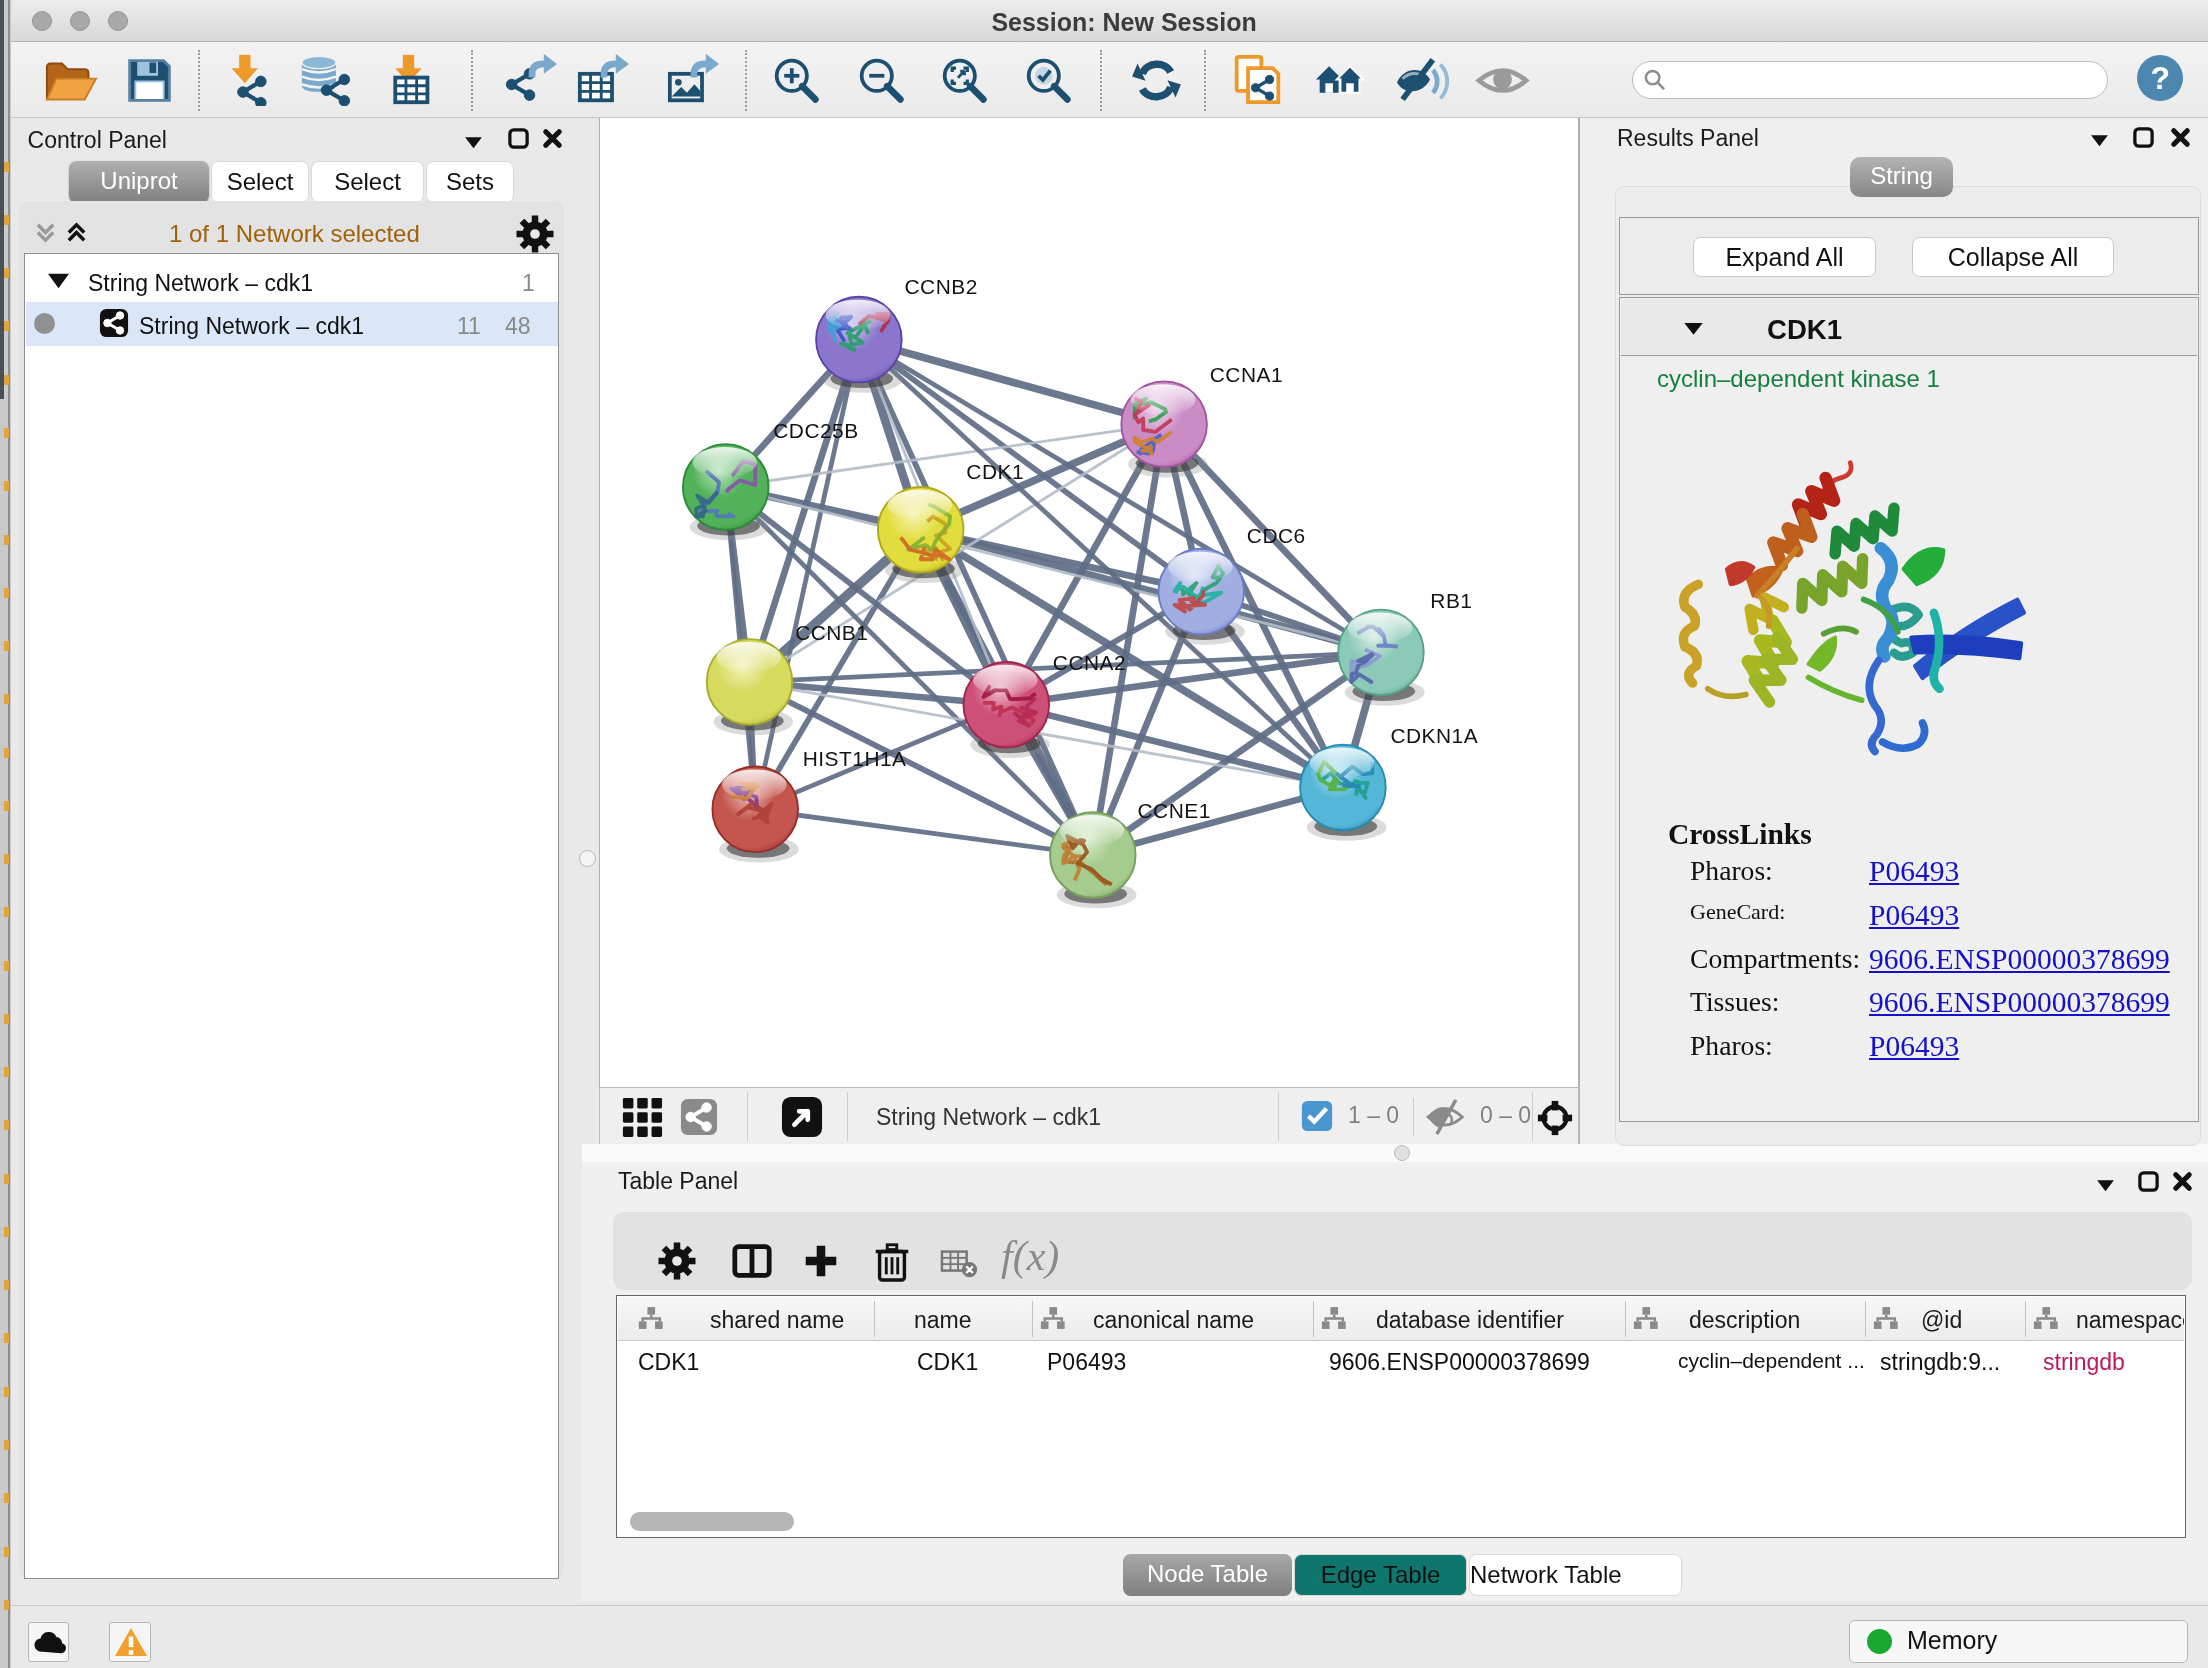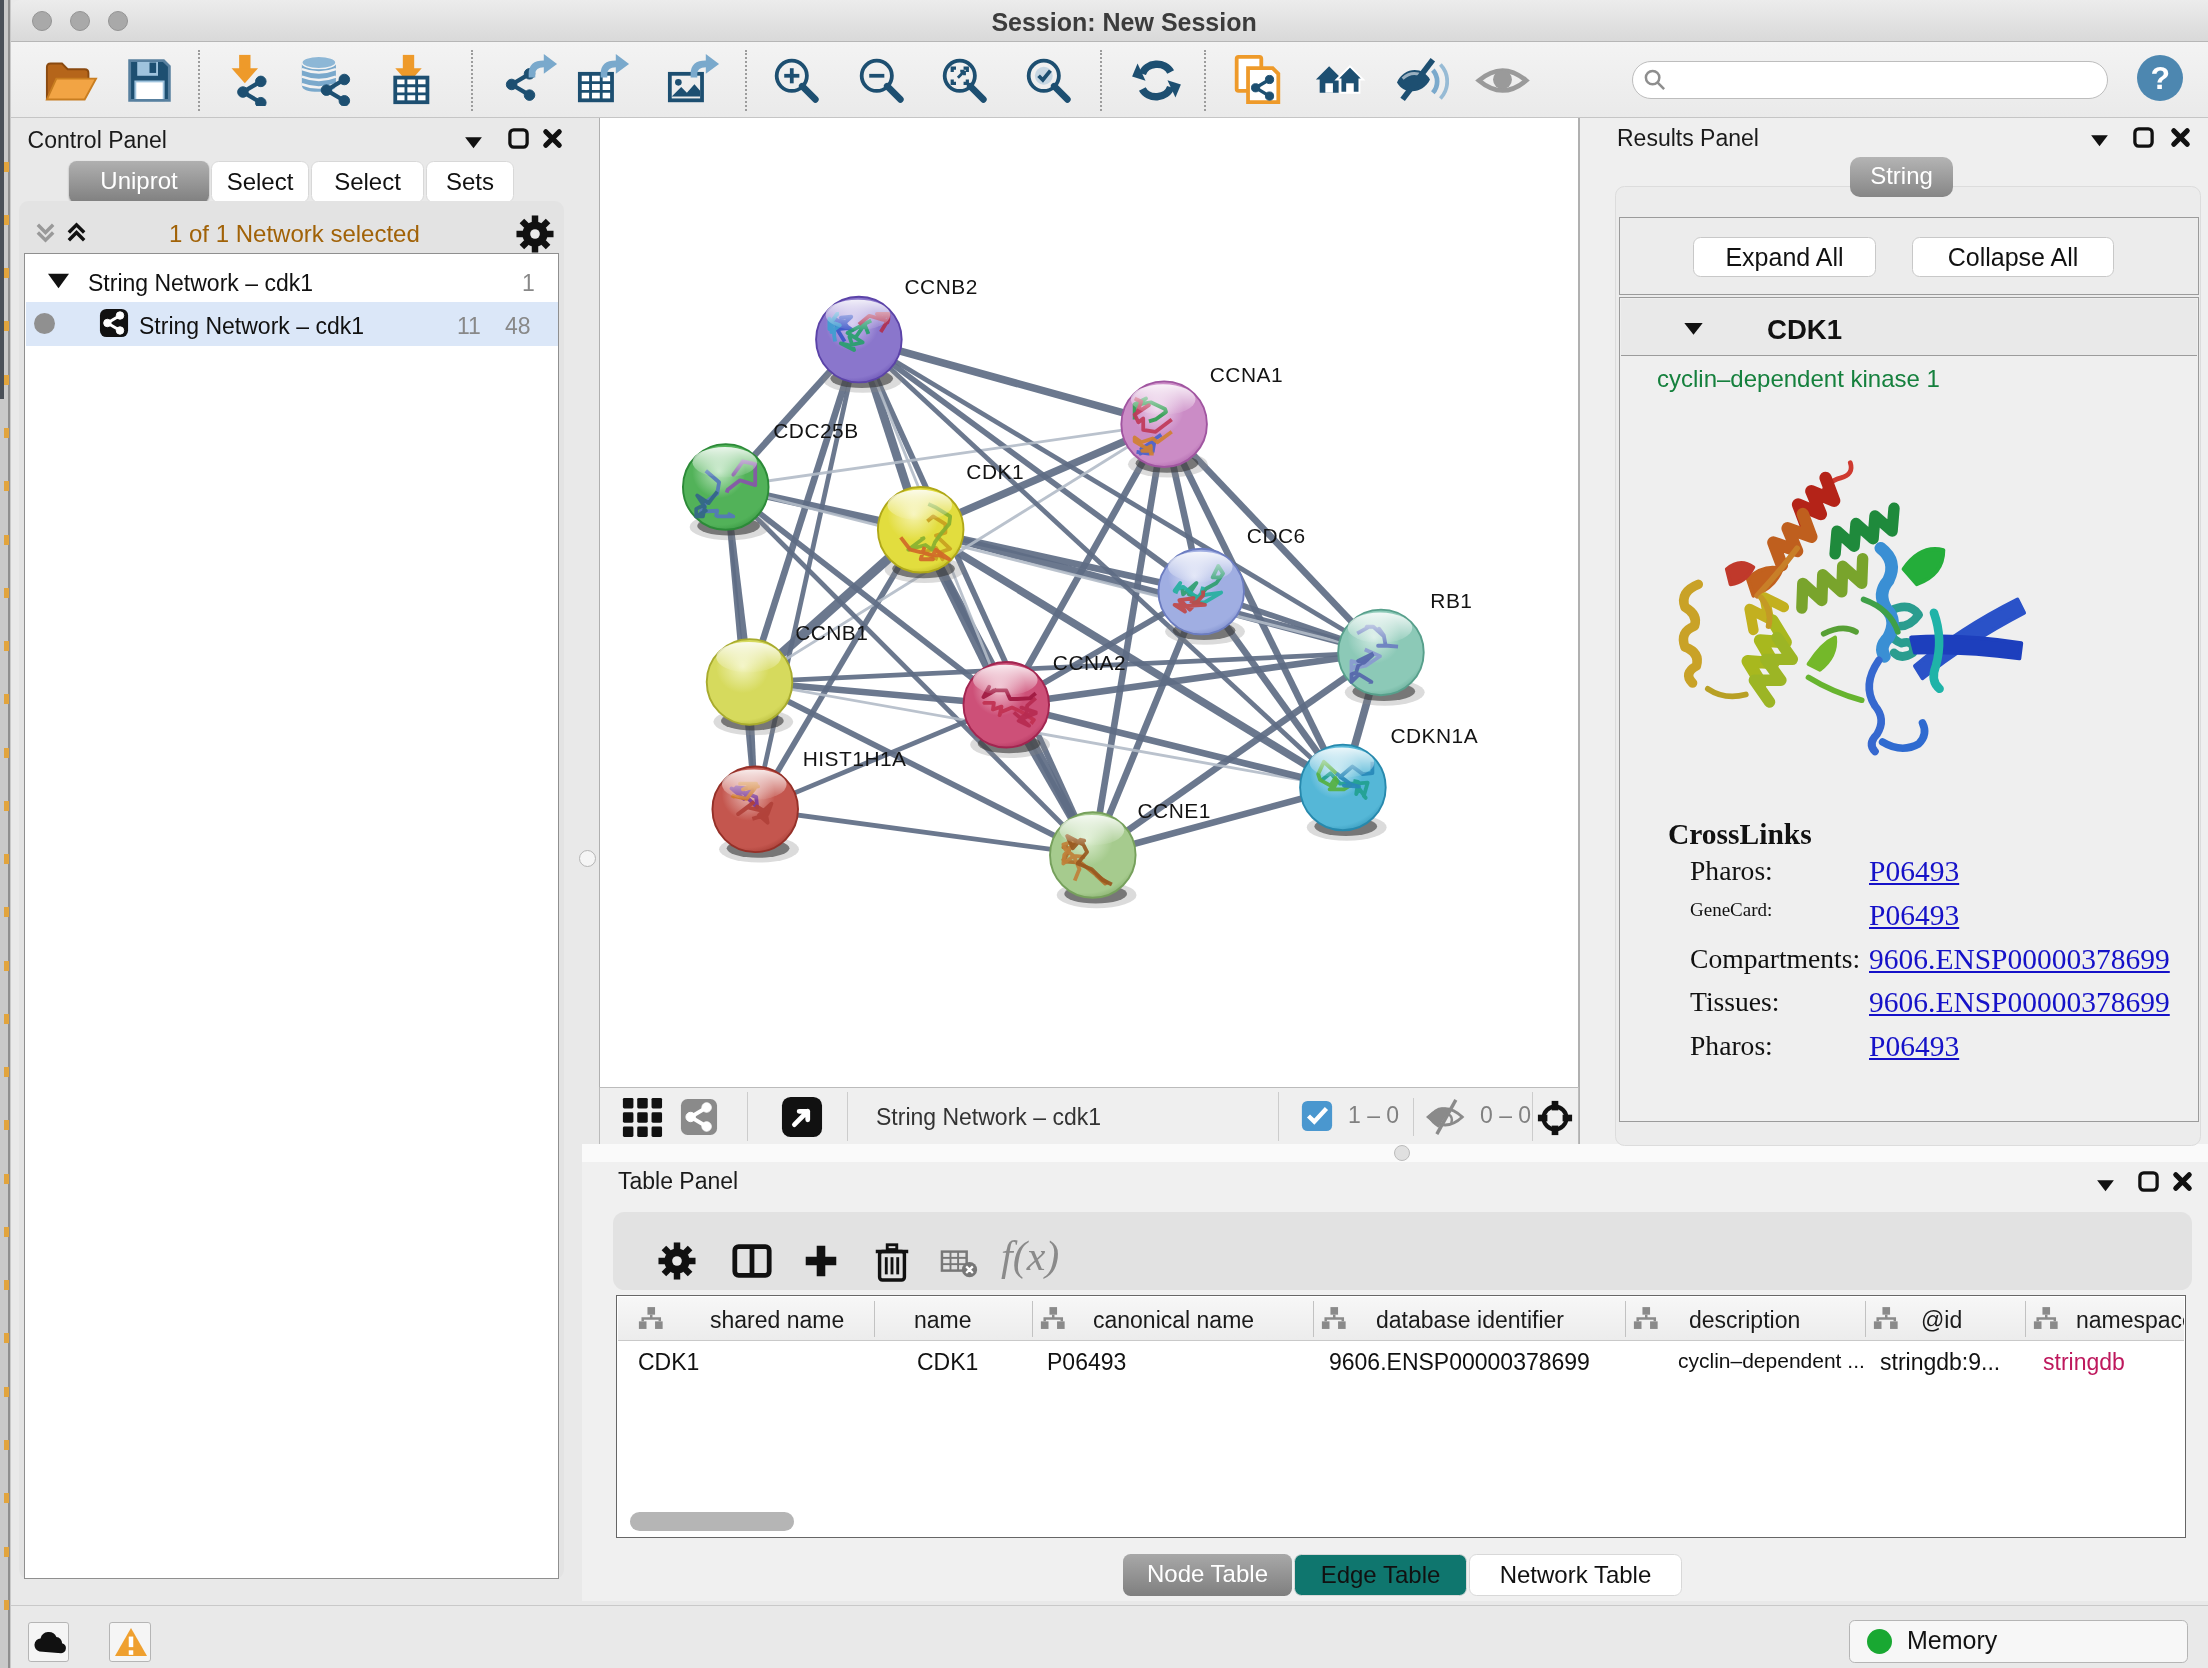--- a/index.html
+++ b/index.html
@@ -604,21 +604,21 @@
     <path d="M228 300 Q248 312 266 302 Q276 292 270 280" fill="none" stroke="#2f6bd0" stroke-width="8" stroke-linecap="round" stroke-linejoin="round"></path>
     <path d="M150 232 Q176 248 206 256" fill="none" stroke="#67b42f" stroke-width="6" stroke-linecap="round" stroke-linejoin="round"></path>
     <path d="M208 150 Q236 160 244 184" fill="none" stroke="#3fa047" stroke-width="6" stroke-linecap="round" stroke-linejoin="round"></path>
     <path d="M100 148 Q112 162 108 178" fill="none" stroke="#c49a25" stroke-width="6" stroke-linecap="round" stroke-linejoin="round"></path>
     <path d="M109 258 L93 235 L121 235 L105 213 L133 213 L117 190" fill="none" stroke="#9cb525" stroke-width="12" stroke-linecap="round" stroke-linejoin="round"></path>
     <path d="M166 186 Q186 176 200 184" fill="none" stroke="#57a035" stroke-width="6" stroke-linecap="round" stroke-linejoin="round"></path>
   </svg>
 <div class="abs txt" style="left:1668px;top:818px;font-size:29.5px;font-weight:bold;color:#111;font-family:'Liberation Serif',serif">CrossLinks</div>
 <div class="abs txt" style="left:1690px;top:855px;font-size:27.6px;color:#111;font-family:'Liberation Serif',serif">Pharos:</div>
 <div class="abs txt" style="left:1869px;top:855px;font-size:29.5px;color:#1511c8;text-decoration:underline;font-family:'Liberation Serif',serif">P06493</div>
-<div class="abs txt" style="left:1690px;top:899px;font-size:19px;color:#111;font-family:'Liberation Serif',serif">GeneCard:</div>
+<div class="abs txt" style="left:1690px;top:899px;font-size:22px;color:#111;font-family:'Liberation Serif',serif">GeneCard:</div>
 <div class="abs txt" style="left:1869px;top:899px;font-size:29.5px;color:#1511c8;text-decoration:underline;font-family:'Liberation Serif',serif">P06493</div>
 <div class="abs txt" style="left:1690px;top:943px;font-size:27.6px;color:#111;font-family:'Liberation Serif',serif">Compartments:</div>
 <div class="abs txt" style="left:1869px;top:943px;font-size:29.5px;color:#1511c8;text-decoration:underline;font-family:'Liberation Serif',serif">9606.ENSP00000378699</div>
 <div class="abs txt" style="left:1690px;top:986px;font-size:27.6px;color:#111;font-family:'Liberation Serif',serif">Tissues:</div>
 <div class="abs txt" style="left:1869px;top:986px;font-size:29.5px;color:#1511c8;text-decoration:underline;font-family:'Liberation Serif',serif">9606.ENSP00000378699</div>
 <div class="abs txt" style="left:1690px;top:1030px;font-size:27.6px;color:#111;font-family:'Liberation Serif',serif">Pharos:</div>
 <div class="abs txt" style="left:1869px;top:1030px;font-size:29.5px;color:#1511c8;text-decoration:underline;font-family:'Liberation Serif',serif">P06493</div>
 <div class="abs" style="left:582px;top:1162px;width:1626px;height:439px;background:#f0f0f0"></div>
 <div class="abs txt" style="left:618px;top:1168px;font-size:23px;color:#1a1a1a">Table Panel</div>
 <div class="abs" style="left:2095px;top:1174px"><svg width="21" height="21" viewBox="0 0 22 22" style="">
@@ -736,21 +736,21 @@
 <div class="abs txt" style="left:638px;top:1349px;font-size:23px;color:#111;max-width:1540px;overflow:hidden">CDK1</div>
 <div class="abs txt" style="left:917px;top:1349px;font-size:23px;color:#111;max-width:1261px;overflow:hidden">CDK1</div>
 <div class="abs txt" style="left:1047px;top:1349px;font-size:23px;color:#111;max-width:1131px;overflow:hidden">P06493</div>
 <div class="abs txt" style="left:1329px;top:1349px;font-size:23px;color:#111;max-width:849px;overflow:hidden">9606.ENSP00000378699</div>
 <div class="abs txt" style="left:1678px;top:1349px;font-size:21px;color:#111;max-width:500px;overflow:hidden">cyclin–dependent ...</div>
 <div class="abs txt" style="left:1880px;top:1349px;font-size:23px;color:#111;max-width:298px;overflow:hidden">stringdb:9...</div>
 <div class="abs txt" style="left:2043px;top:1349px;font-size:23px;color:#be185d;max-width:135px;overflow:hidden">stringdb</div>
 <div class="abs" style="left:630px;top:1512px;width:164px;height:19px;border-radius:9.5px;background:#b5b5b5"></div>
 <div class="abs txt" style="left:1123px;top:1554px;width:169px;height:42px;background:linear-gradient(#a8a8a8,#7f7f7f);border-radius:7.6px;color:#fff;font-size:24px;text-align:center;line-height:40px">Node Table</div>
 <div class="abs txt" style="left:1294px;top:1554px;width:173px;height:42px;background:#0f766e;border:1px solid #d8d8d8;border-radius:7.6px;color:#111;font-size:24px;text-align:center;line-height:40px">Edge Table</div>
-<div class="abs txt" style="left:1469px;top:1554px;width:213px;height:42px;background:#fff;border:1px solid #d8d8d8;border-radius:7.6px;color:#111;font-size:24px;text-align:center;line-height:40px">Network Table</div>
+<div class="abs txt" style="left:1469px;top:1554px;width:213px;height:42px;background:#fff;border:1px solid #d8d8d8;border-radius:7.6px;color:#111;font-size:24px;text-align:left;line-height:40px">Network Table</div>
 <div class="abs" style="left:11.4px;top:1605px;width:2197px;height:64px;background:#e9e9e9;border-top:1px solid #c9c9c9"></div>
 <div class="abs" style="left:27.6px;top:1622px;width:41px;height:40px;background:#f5f5f5;border:1px solid #b5b5b5;border-radius:2.9px">
     <div class="abs" style="left:1.9px;top:3.8px"><svg width="36" height="30" viewBox="0 0 38 32" style="">
         <path d="M10 26 a7 7 0 0 1 1-13.8 a9 9 0 0 1 17-1.5 a6.5 6.5 0 0 1 6 6.5 a5.5 5.5 0 0 1-1 10.8 Z" fill="#111"></path>
       </svg></div>
   </div>
 <div class="abs" style="left:109px;top:1622px;width:42px;height:40px;background:#f5f5f5;border:1px solid #b5b5b5;border-radius:2.9px">
     <div class="abs" style="left:2.9px;top:2.9px"><svg width="36" height="32" viewBox="0 0 38 34" style="">
         <path d="M19.0 2 L36 32 L2 32 Z" fill="#efa02f"></path>
         <rect x="16.6" y="11.22" width="4.8" height="11.22" fill="#fff"></rect>

